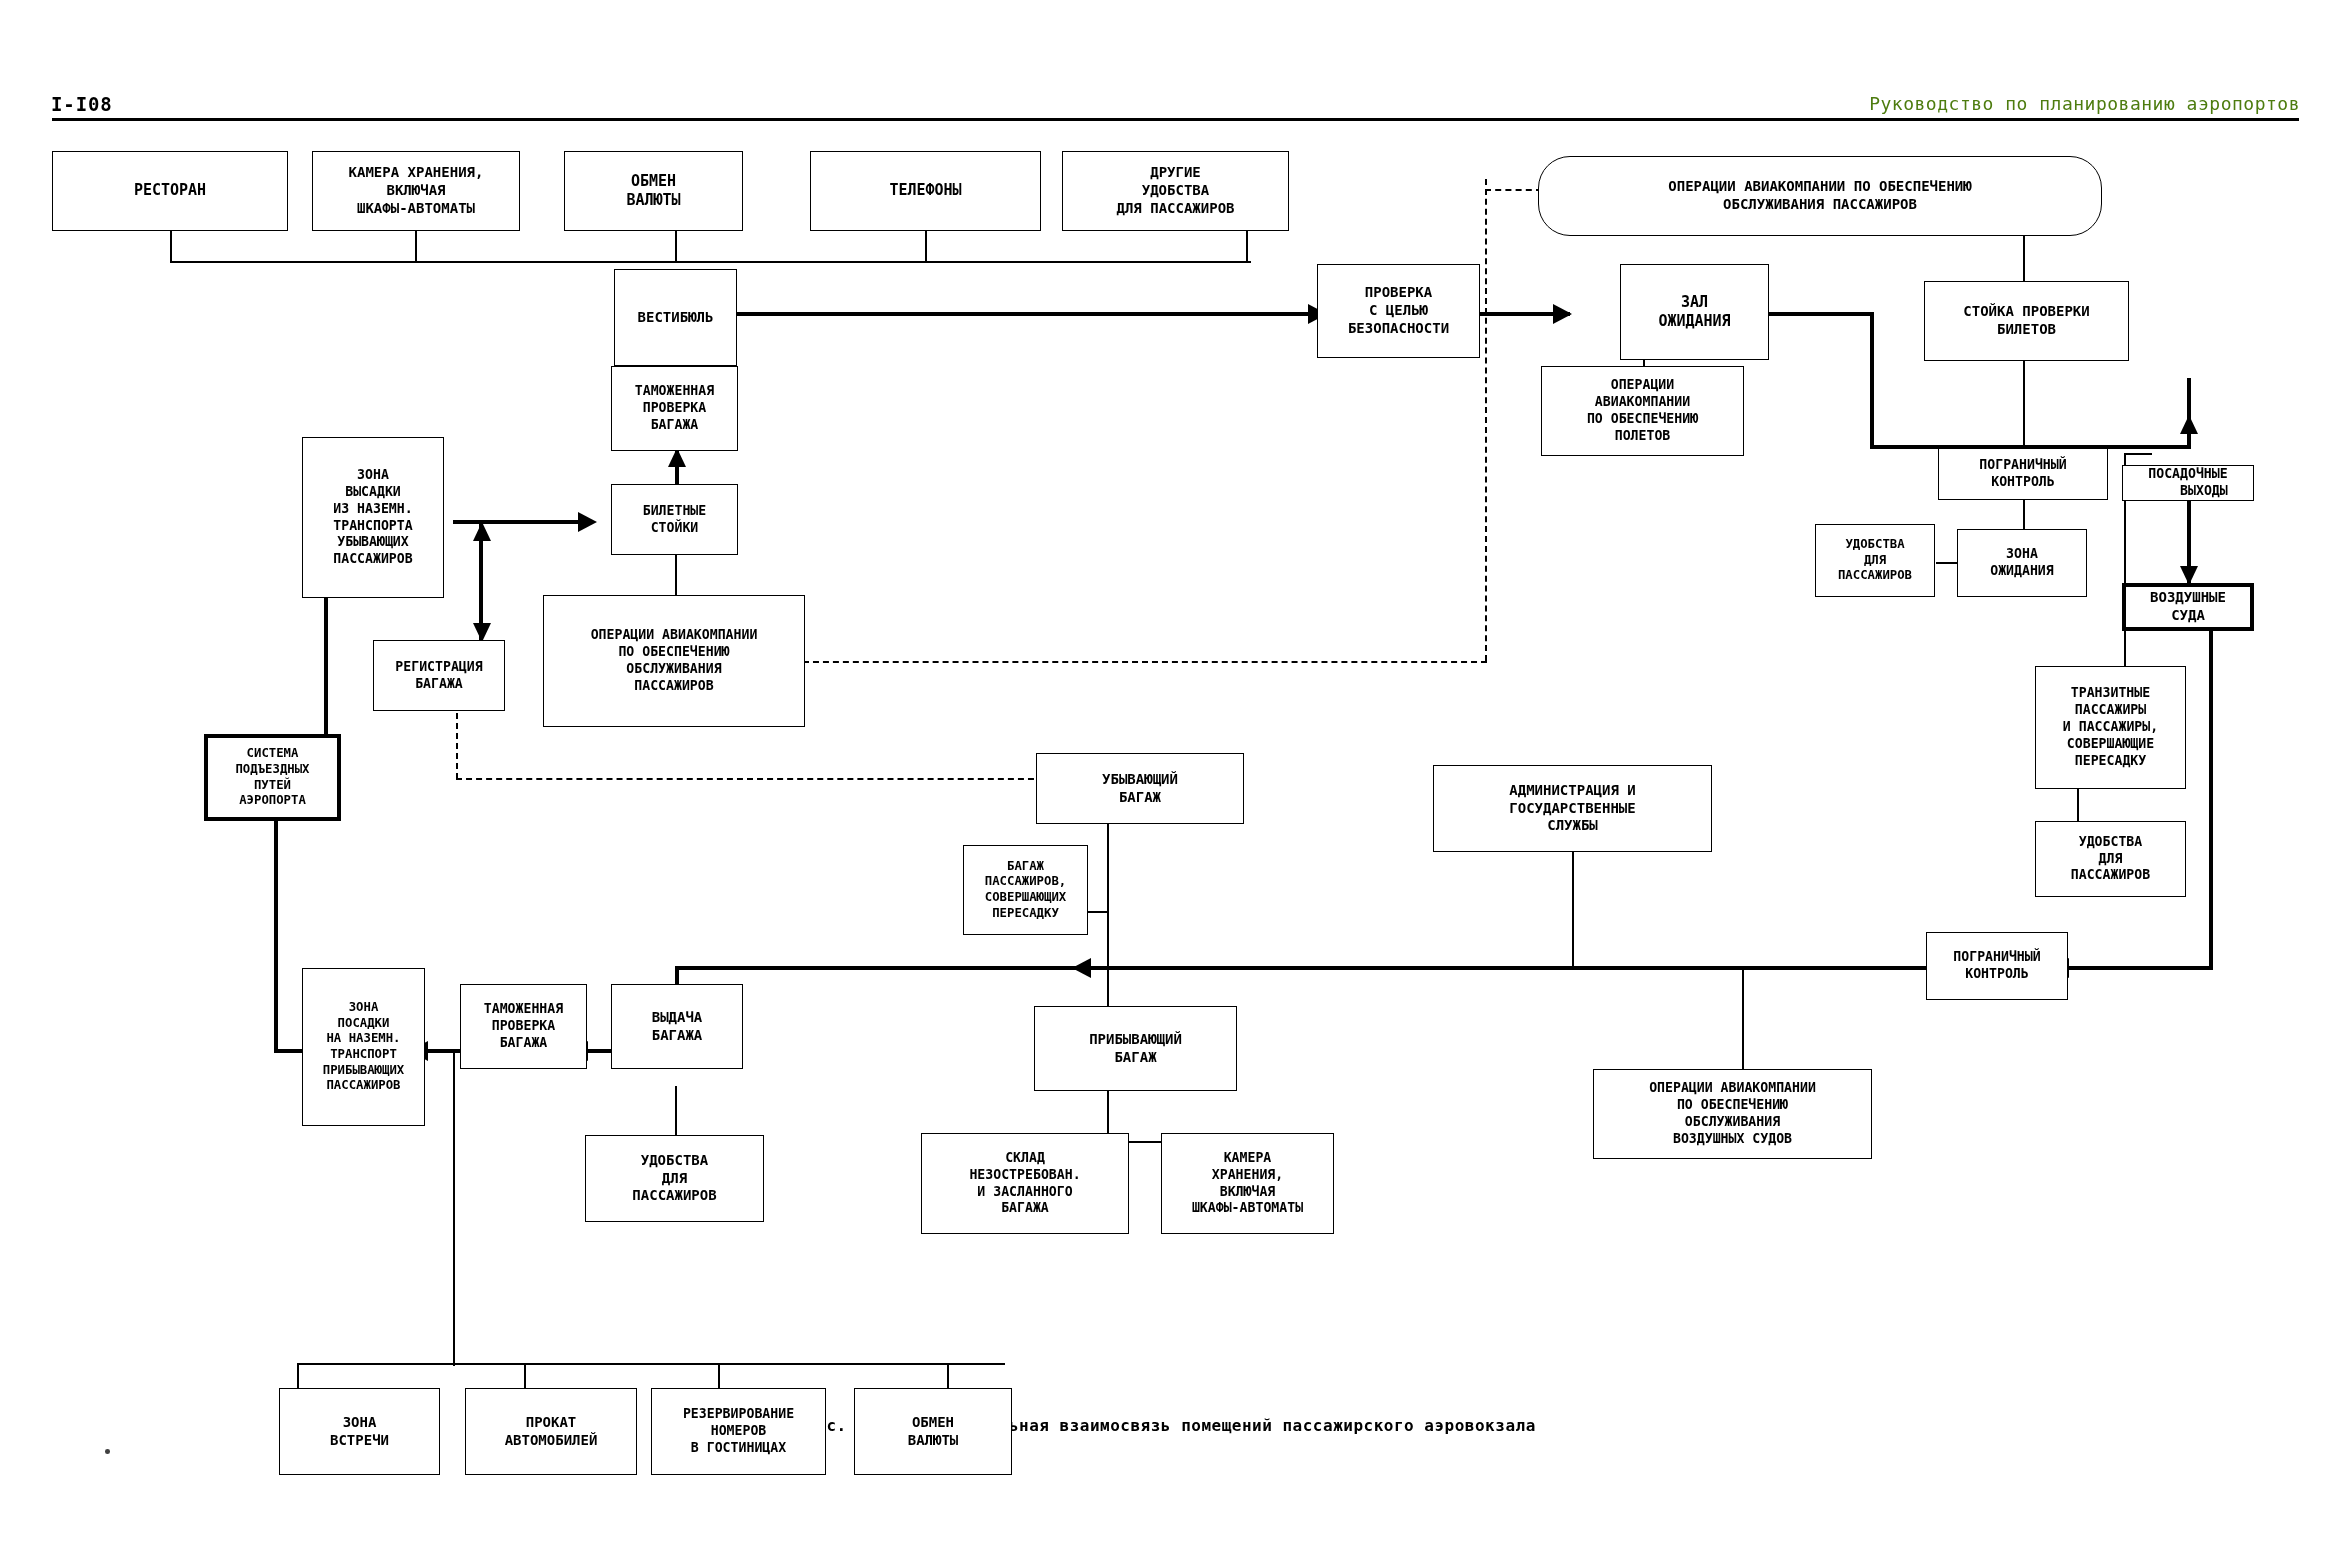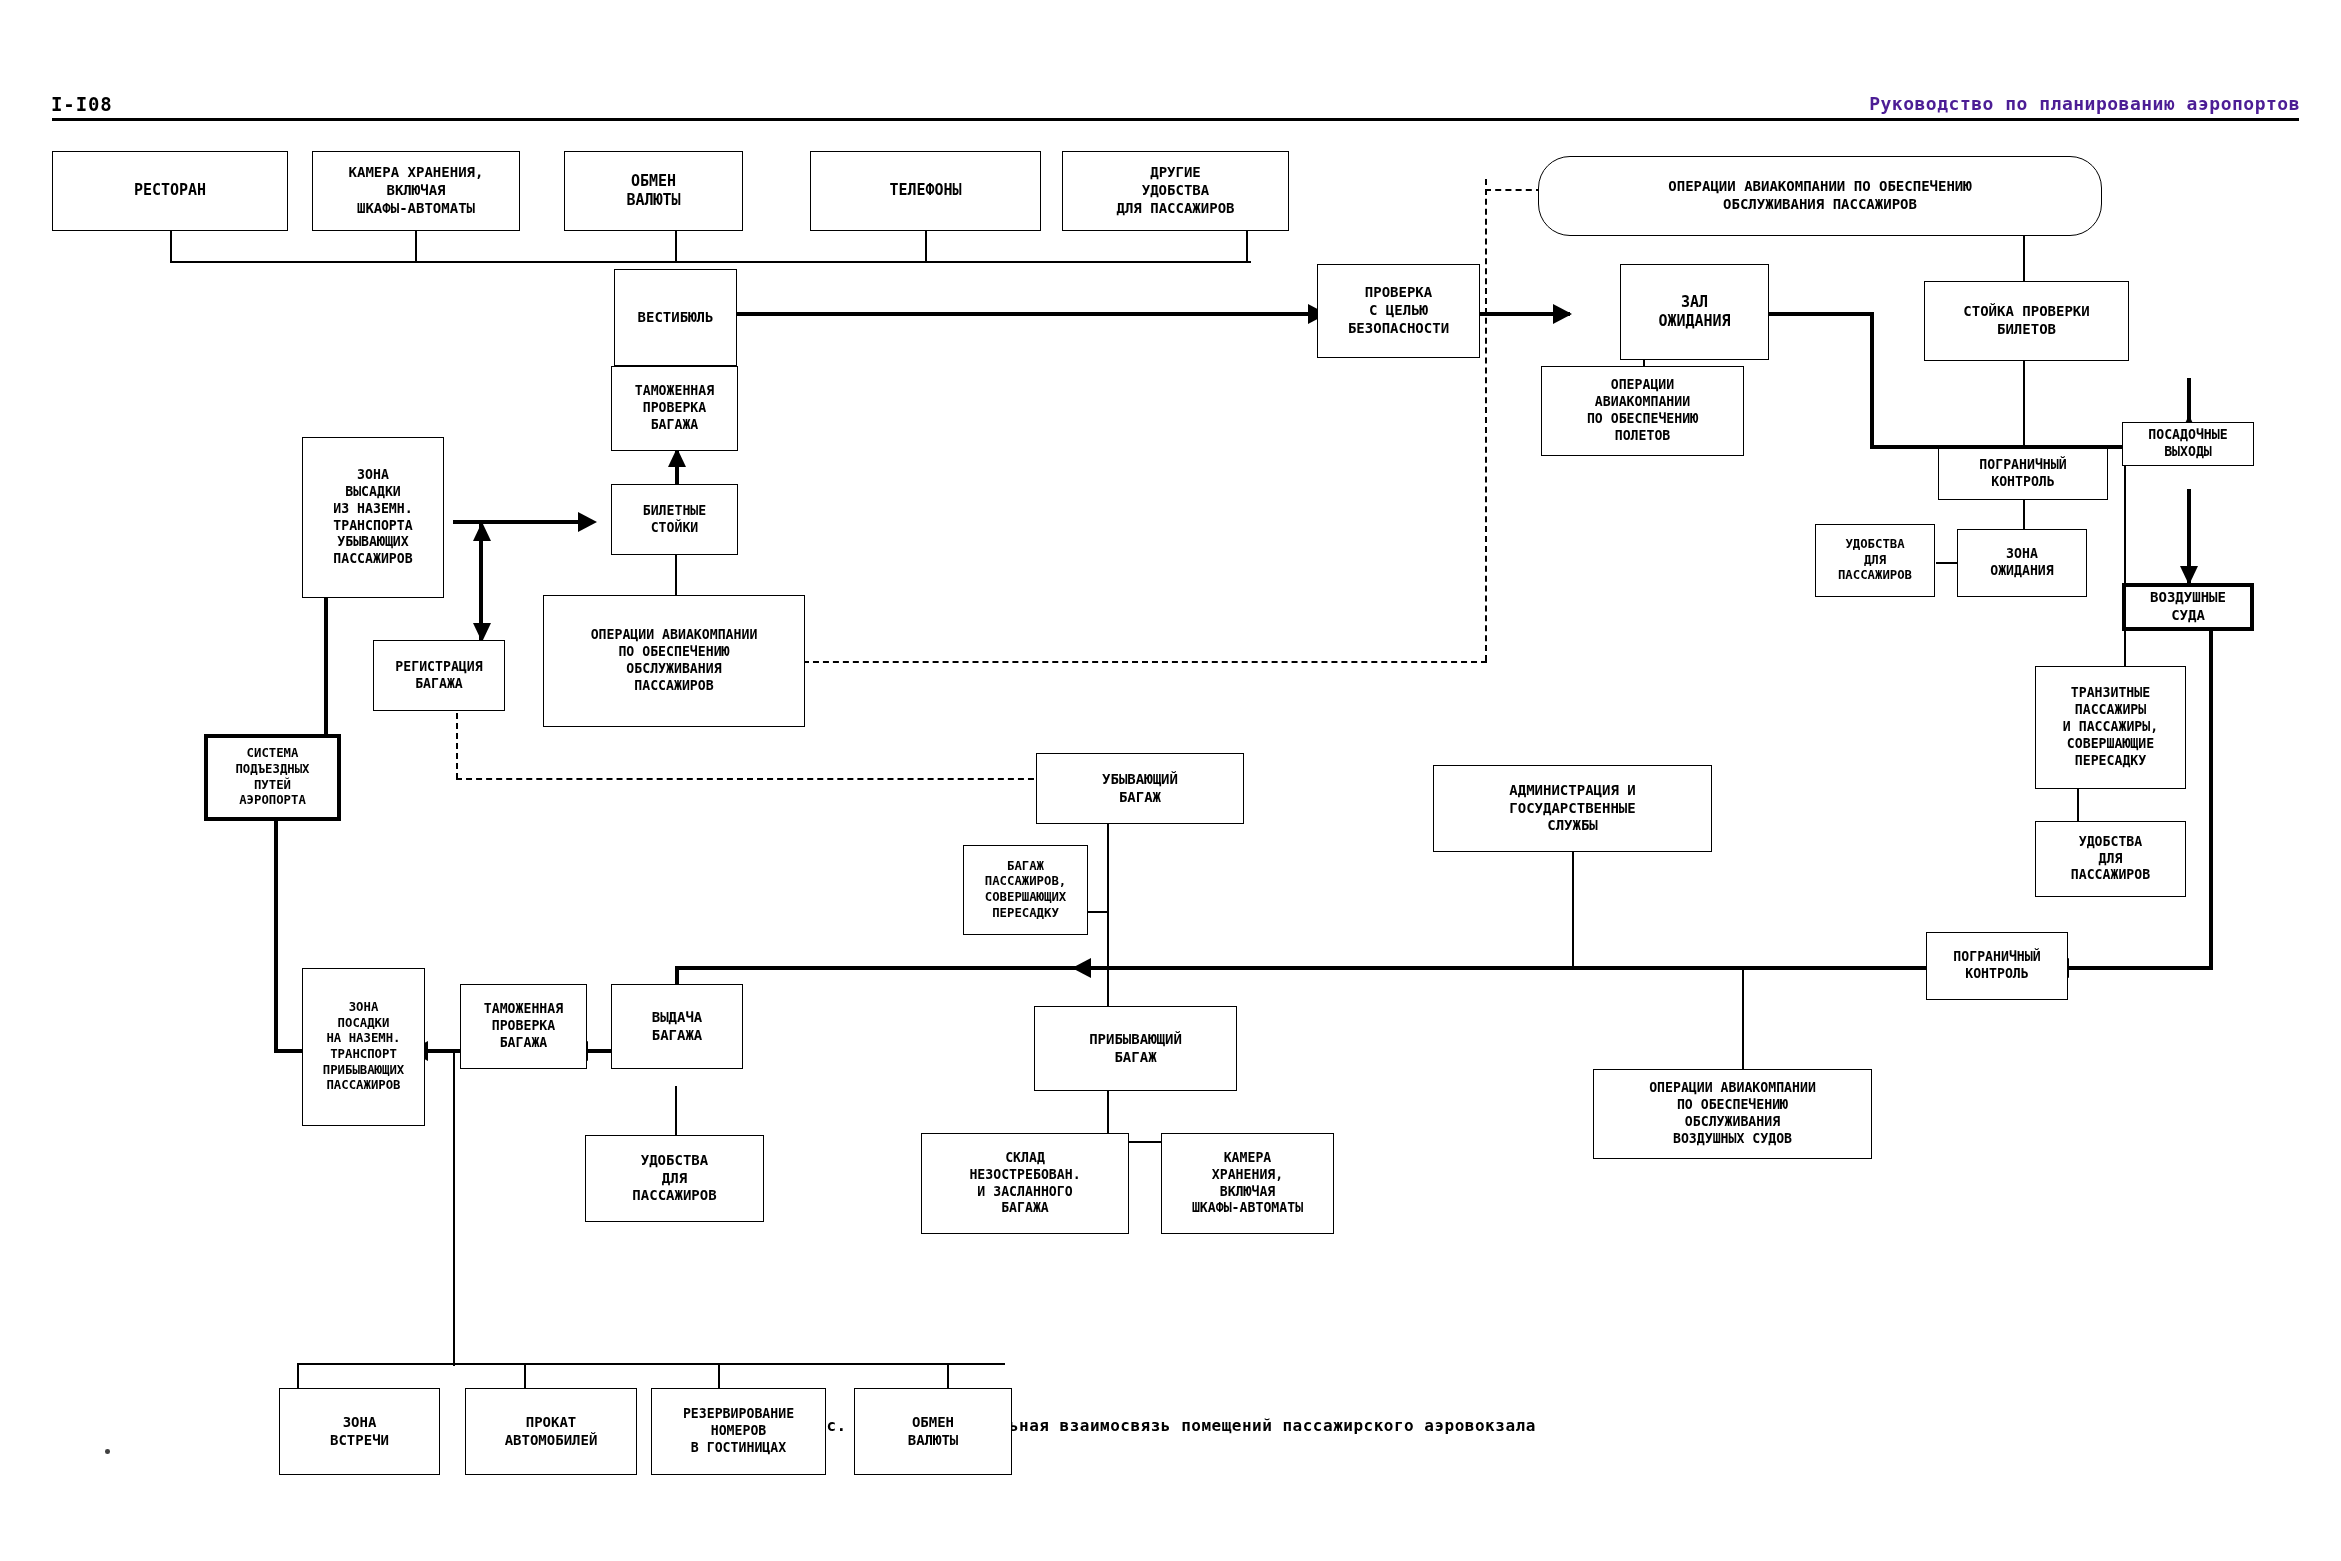--- a/index.html
+++ b/index.html
@@ -12,21 +12,21 @@
   }
   
   .hdr-left{
     position:absolute;left:51px;top:93px;
     font-family:"DejaVu Sans Mono",monospace;
     font-size:19px;letter-spacing:0.9px;color:#000;font-weight:700;
   }
   .hdr-right{
     position:absolute;right:42px;top:93px;
     font-family:"DejaVu Sans Mono",monospace;
-    font-size:18px;letter-spacing:0.5px;color:#4c1d95;font-weight:700;
+    font-size:18px;letter-spacing:0.5px;color:#4d7c0f;font-weight:400;
     white-space:nowrap;
   }
   .hdr-rule{
     position:absolute;left:52px;top:118px;width:2247px;height:3.3px;background:#000;
   }
   
   .bx{
     position:absolute;
     box-sizing:border-box;
     border:1.9px solid #000;
@@ -264,21 +264,21 @@
 ТРАНСПОРТА
 УБЫВАЮЩИХ
 ПАССАЖИРОВ</span>
   </div>
 
   <div class="bx f28" style="left:1938px;top:448px;width:170px;height:52px;">
     <span class="t">ПОГРАНИЧНЫЙ
 КОНТРОЛЬ</span>
   </div>
 
-  <div class="bx f28" style="left:2122px;top:422px;width:132px;height:44px;">
+  <div class="bx f28" style="left:2122px;top:465px;width:132px;height:36px;text-align:right;">
     <span class="t">ПОСАДОЧНЫЕ
 ВЫХОДЫ</span>
   </div>
 
   <div class="bx f26" style="left:1815px;top:524px;width:120px;height:73px;">
     <span class="t">УДОБСТВА
 ДЛЯ
 ПАССАЖИРОВ</span>
   </div>
 

